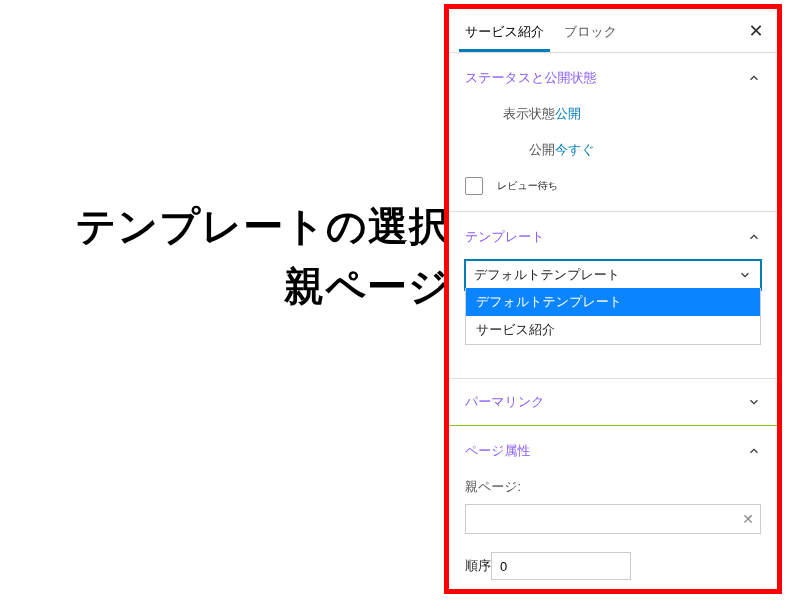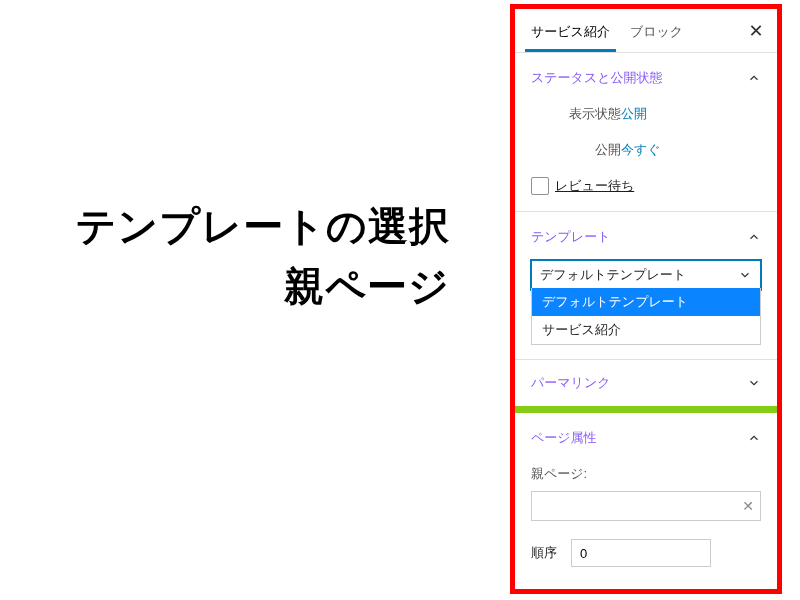--- a/index.html
+++ b/index.html
@@ -21,21 +21,21 @@
       color: #000;
       text-align: right;
       width: 420px;
       letter-spacing: 1px;
       font-family: "Hiragino Kaku Gothic Pro", "Yu Gothic", sans-serif;
     }
     .panel-wrapper {
       position: absolute;
       right: 18px;
       top: 4px;
-      width: 272px;
+      width: 338px;
       height: 590px;
       border: 5px solid #ff0000;
       background: #fff;
     }
     .panel {
       width: 100%;
       height: 100%;
       overflow: hidden;
       font-size: 13px;
       color: #1e1e1e;
@@ -106,23 +106,22 @@
       align-items: center;
       margin-bottom: 18px;
       font-size: 13px;
       text-align: right;
     }
     .row .label { width: 90px; color: #555; }
     .row .link { color: #007cba; cursor: pointer; }
     .checkbox-row {
       display: flex;
       align-items: center;
-      gap: 6px;
-      font-size: 13px;
-      text-decoration: underline;
+      gap: 14px;
+      font-size: 10px;
     }
     .checkbox {
       width: 18px;
       height: 18px;
       border: 1px solid #8c8f94;
       border-radius: 2px;
       cursor: pointer;
     }
     .select-wrap {
       margin-top: 14px;
@@ -154,21 +153,21 @@
       padding: 5px 10px;
       font-size: 13px;
       cursor: pointer;
     }
     .dropdown-item.selected {
       background: #0a84ff;
       color: #fff;
     }
     .permalink-section {
       padding: 14px 16px;
-      border-bottom: 7px solid #84cc16;
+      border-bottom: 1px solid #84cc16;
     }
     .field-label {
       font-size: 13px;
       color: #555;
       margin-bottom: 8px;
     }
     .parent-input {
       display: flex;
       align-items: center;
       border: 1px solid #ccc;
@@ -177,21 +176,20 @@
     }
     .parent-input .clear {
       margin-left: auto;
       color: #888;
       cursor: pointer;
       font-size: 14px;
     }
     .order-row {
       display: flex;
       align-items: center;
-      gap: 14px;
       margin-top: 18px;
     }
     .order-input {
       border: 1px solid #ccc;
       height: 28px;
       width: 140px;
       padding: 0 8px;
       font-size: 13px;
     }
   </style>
@@ -232,21 +230,21 @@
           <span class="label">公開</span>
           <span class="link">今すぐ</span>
         </div>
         <div class="checkbox-row">
           <span class="checkbox"></span>
           <span>レビュー待ち</span>
         </div>
       </div>
     </div>
 
-    <div class="section" style="padding-bottom:69px;">
+    <div class="section" style="padding-bottom:88px;">
       <div class="section-header">
         <span>テンプレート</span>
         <span class="chevron">
           <svg viewBox="0 0 24 24" fill="none" stroke="#333" stroke-width="2">
               <polyline points="6 15 12 9 18 15"></polyline>
             </svg>
         </span>
       </div>
       <div class="select-wrap">
         <div class="select-box">

